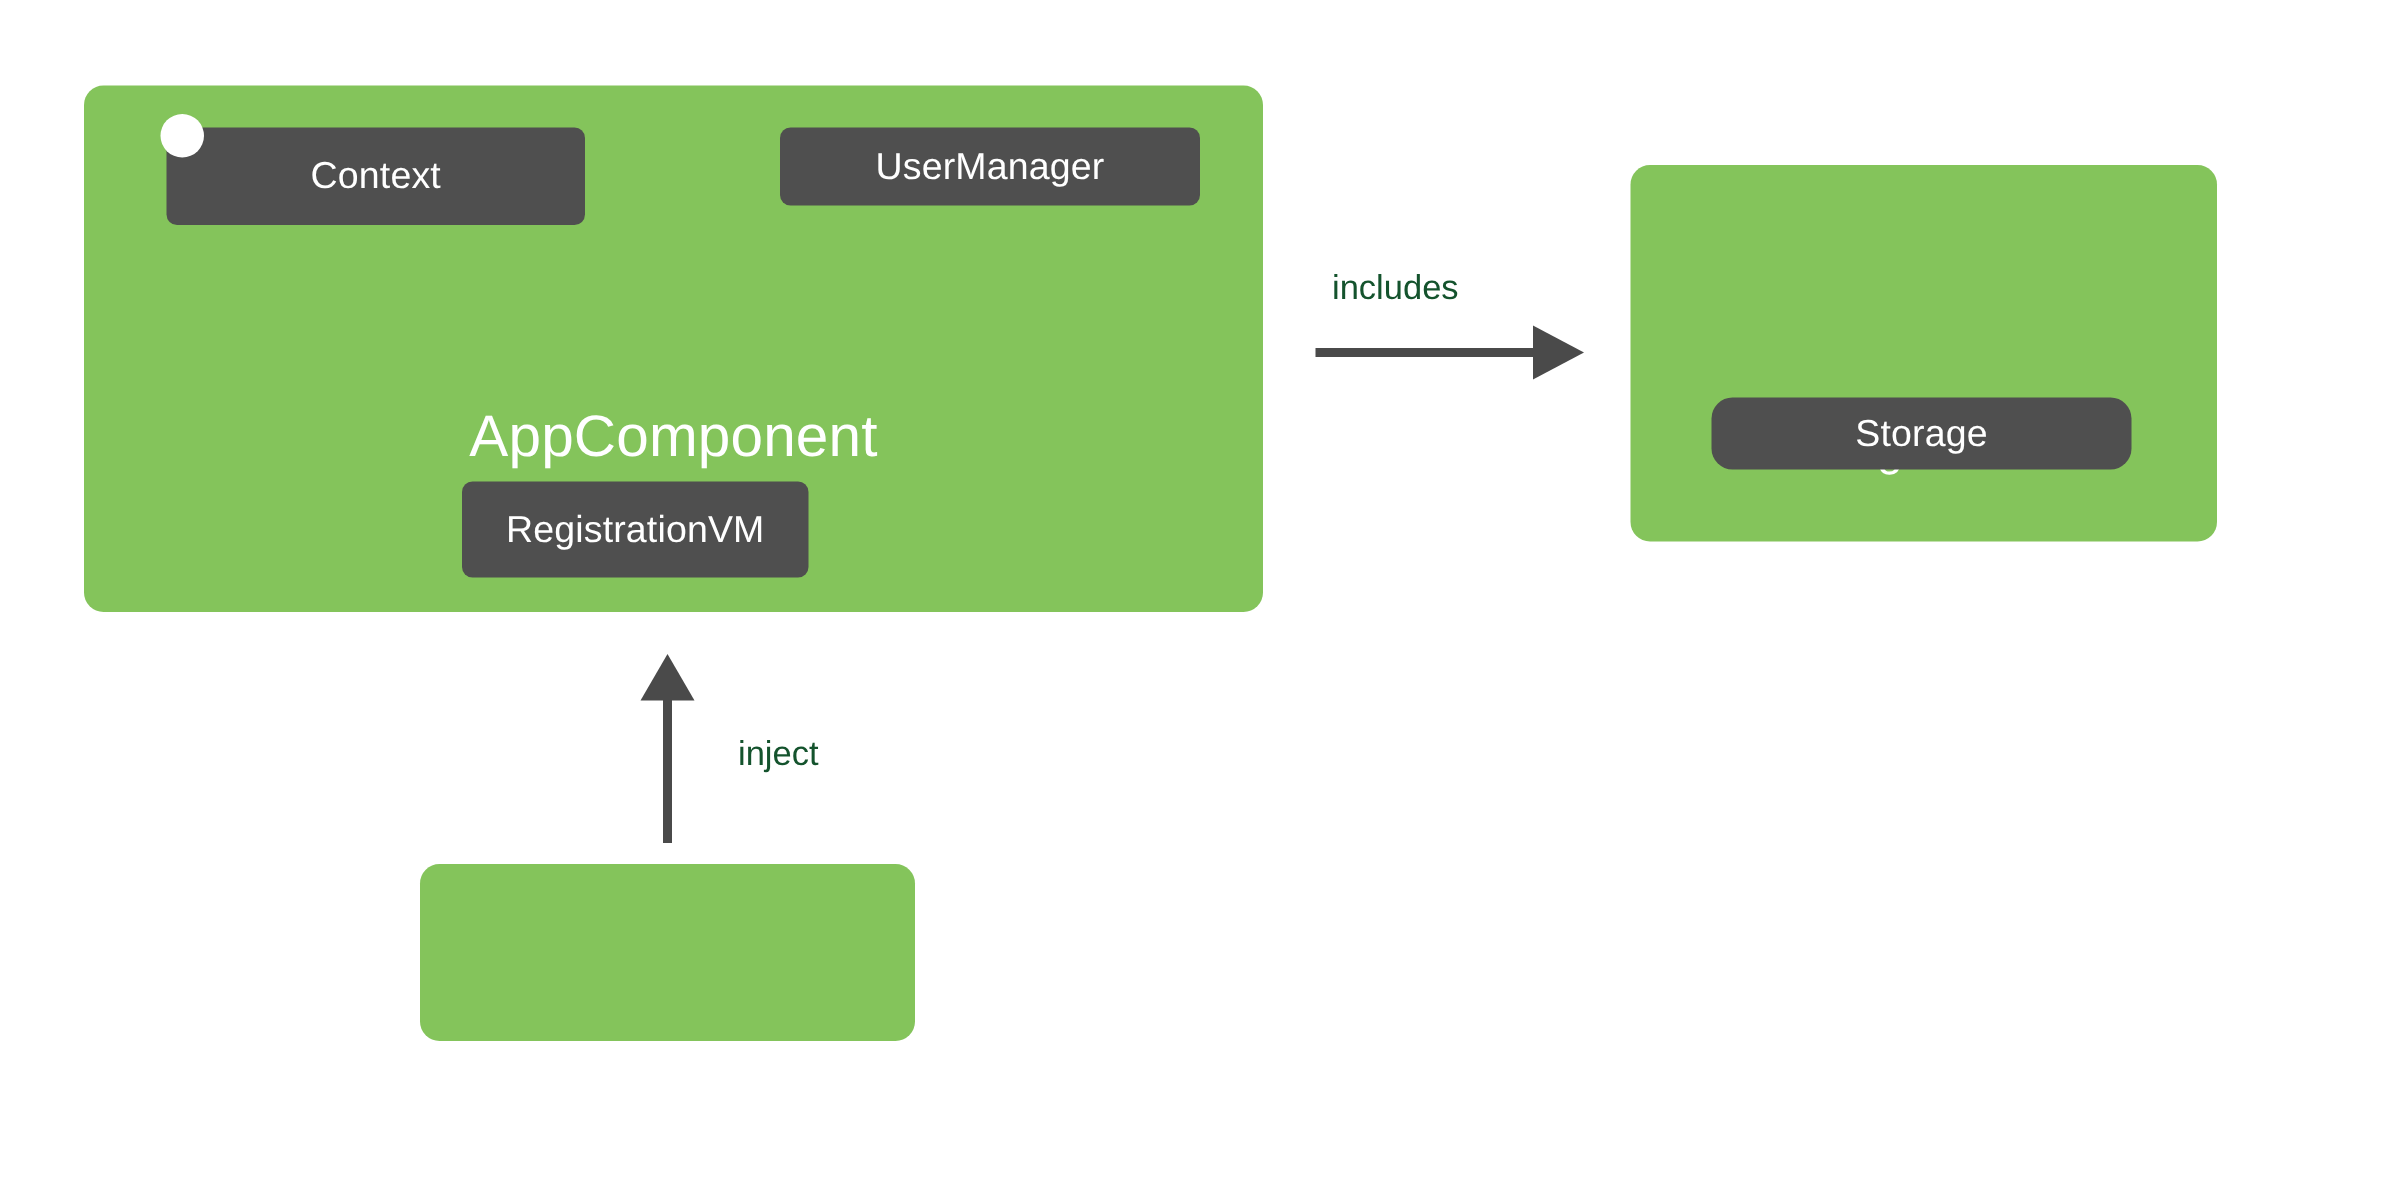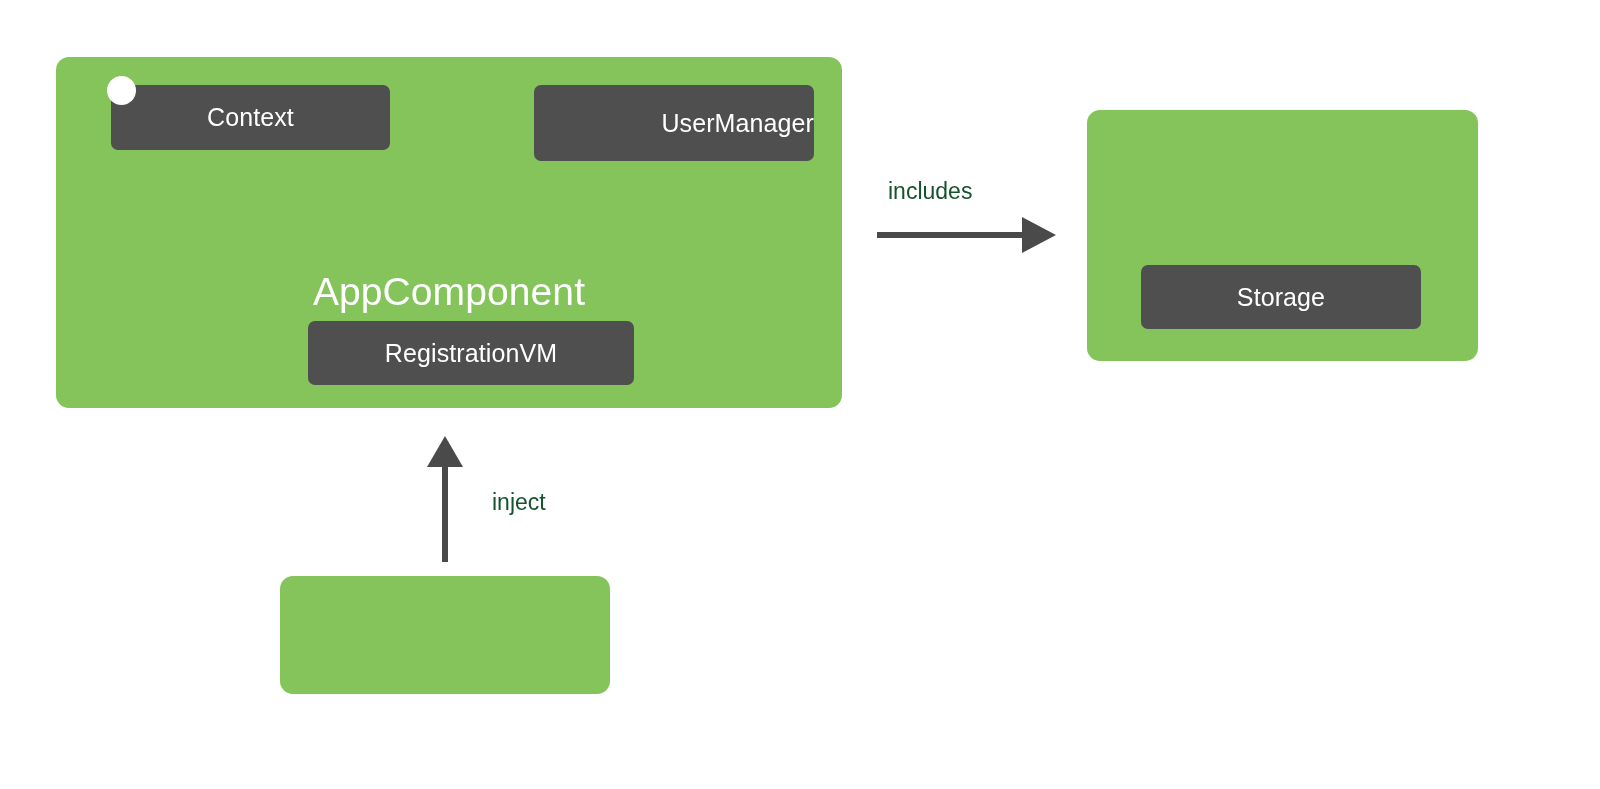--- a/index.html
+++ b/index.html
@@ -81,27 +81,27 @@
     font-weight: 400;
     white-space: nowrap;
     line-height: 1;
   }
 
   
   #app-component-box  { left: 56px;  top: 57px;  width: 786px; height: 351px; }
   #app-component-title{ top: 212px;  font-size: 39px; }
 
   #context-box        { left: 111px; top: 85px;  width: 279px; height: 65px; align-items: center; }
-  #usermanager-box    { left: 534px; top: 85px;  width: 280px; height: 76px; justify-content: flex-end; }
-  #registrationvm-box { left: 308px; top: 321px; width: 326px; height: 64px; }
+  #usermanager-box    { left: 520px; top: 85px;  width: 280px; height: 52px; }
+  #registrationvm-box { left: 308px; top: 321px; width: 231px; height: 64px; }
   #entry-point-dot    { left: 107px; top: 76px;  width: 29px;  height: 29px; }
 
   #storage-module-box   { left: 1087px; top: 110px; width: 391px; height: 251px; }
   #storage-module-title { top: 172px; font-size: 31px; }
-  #storage-box          { left: 1141px; top: 265px; width: 280px; height: 64px; }
+  #storage-box          { left: 1141px; top: 265px; width: 280px; height: 48px; border-radius: 14px; }
 
   #registration-activity-box   { left: 280px; top: 576px; width: 330px; height: 118px; }
 
   #includes-label { left: 888px; top: 180px; }
   #inject-label   { left: 492px; top: 491px; }
 </style>
 </head>
 <body>
 
 <div id="diagram-canvas">

